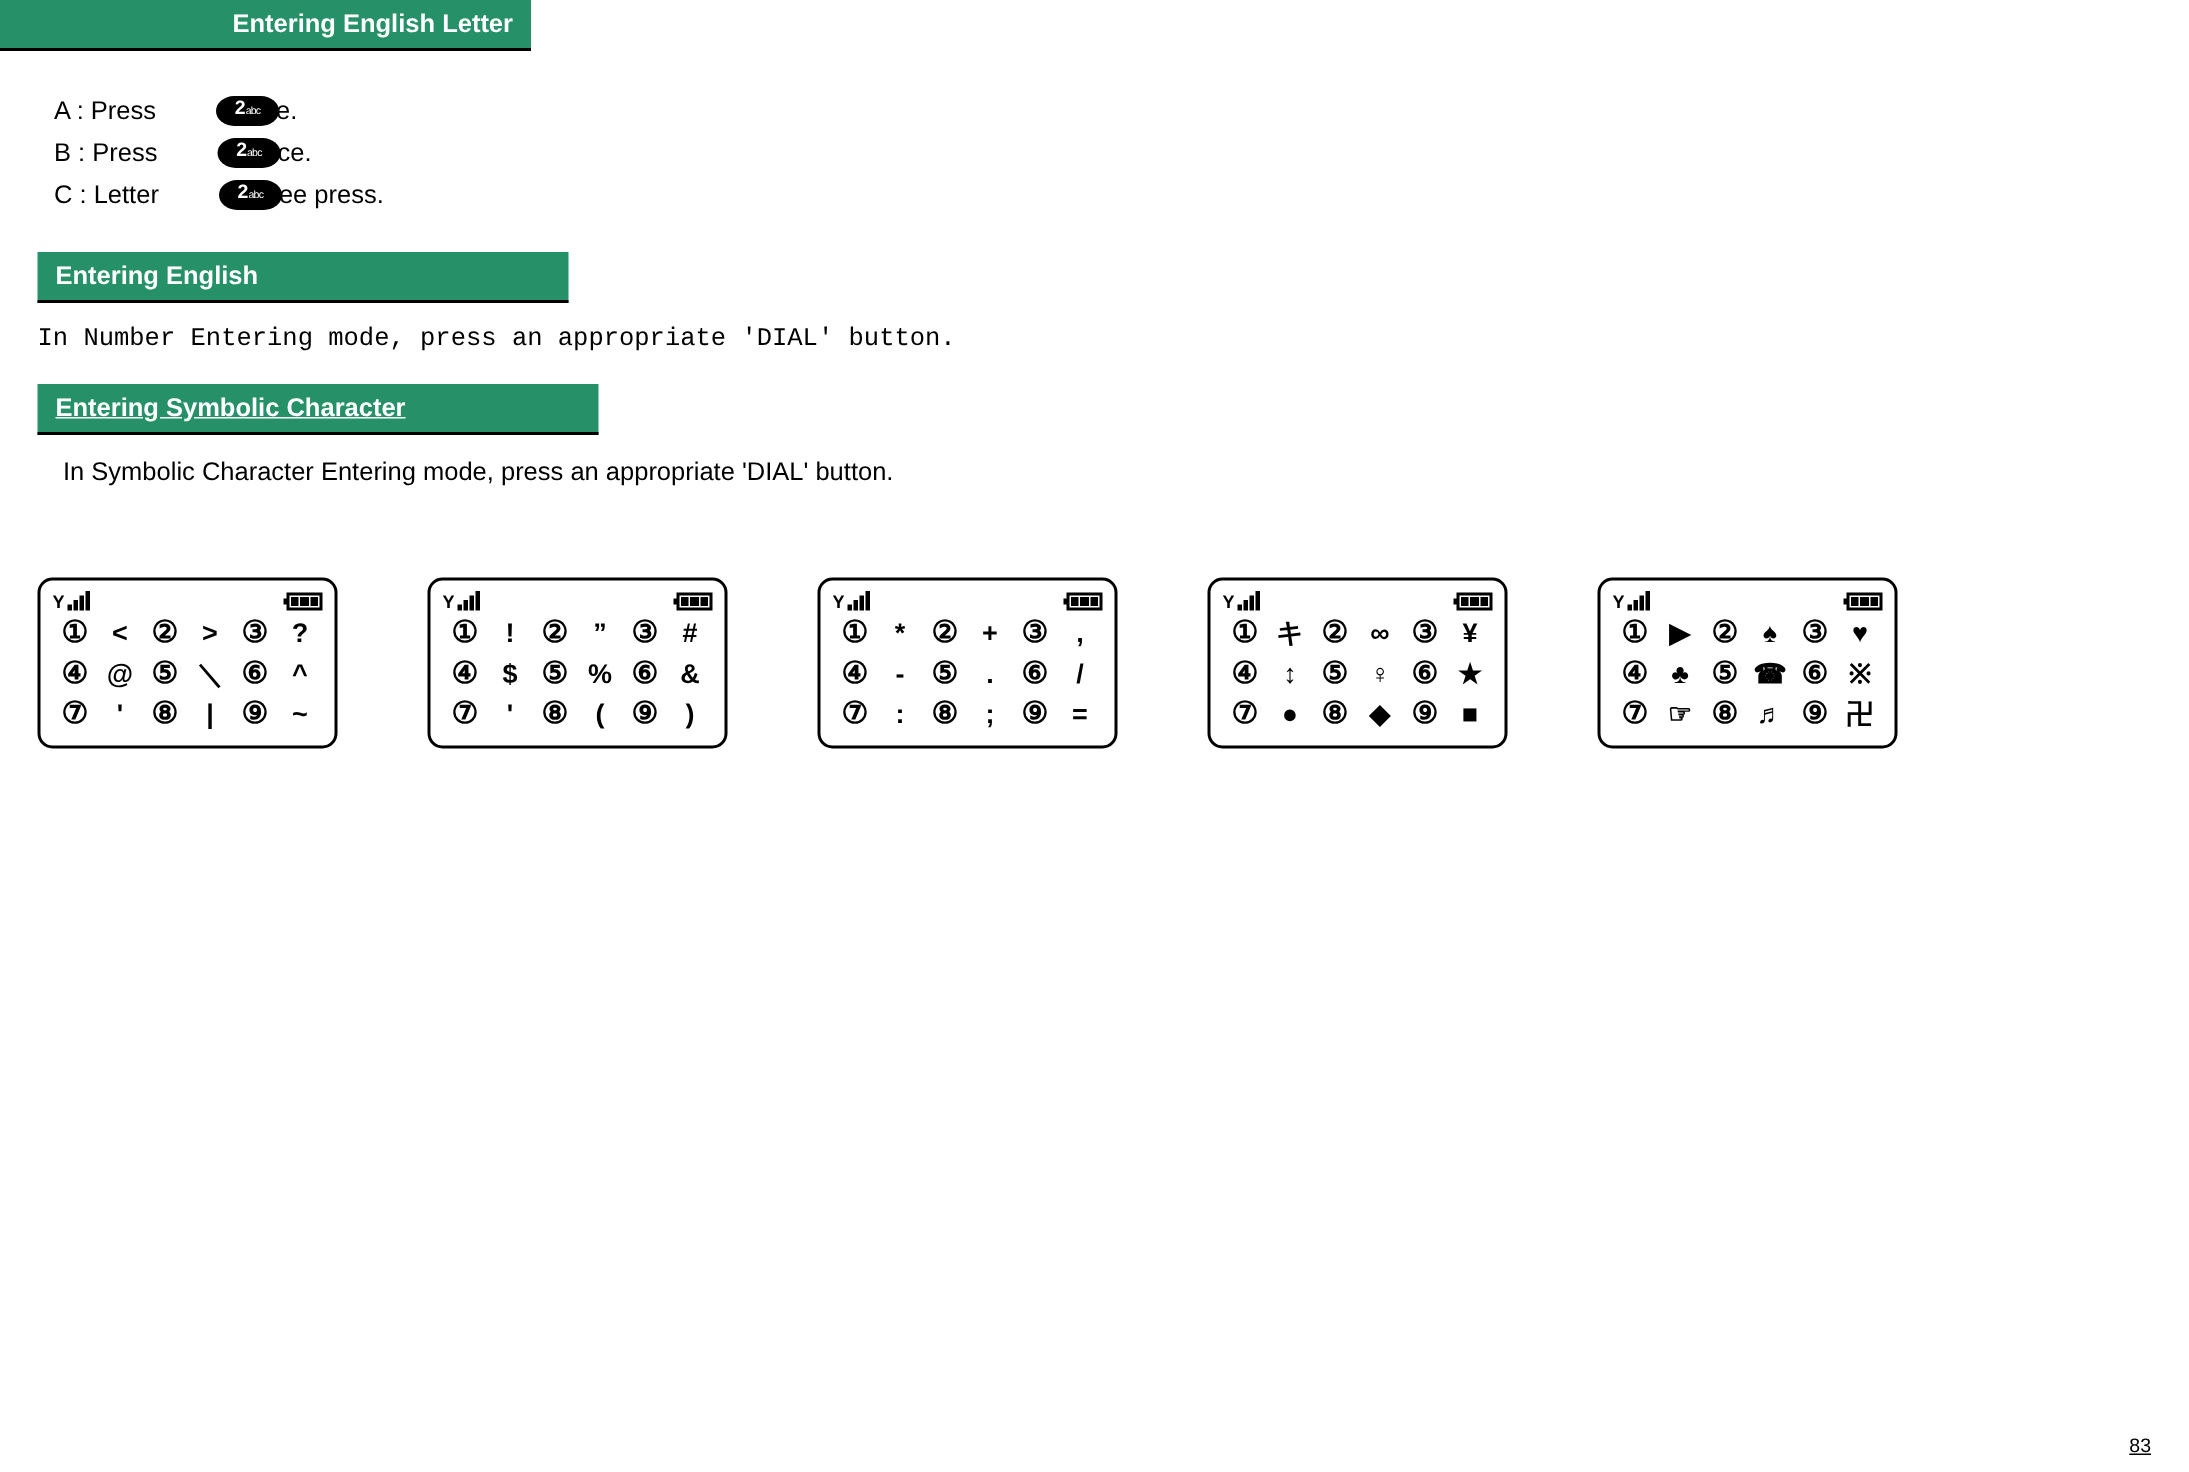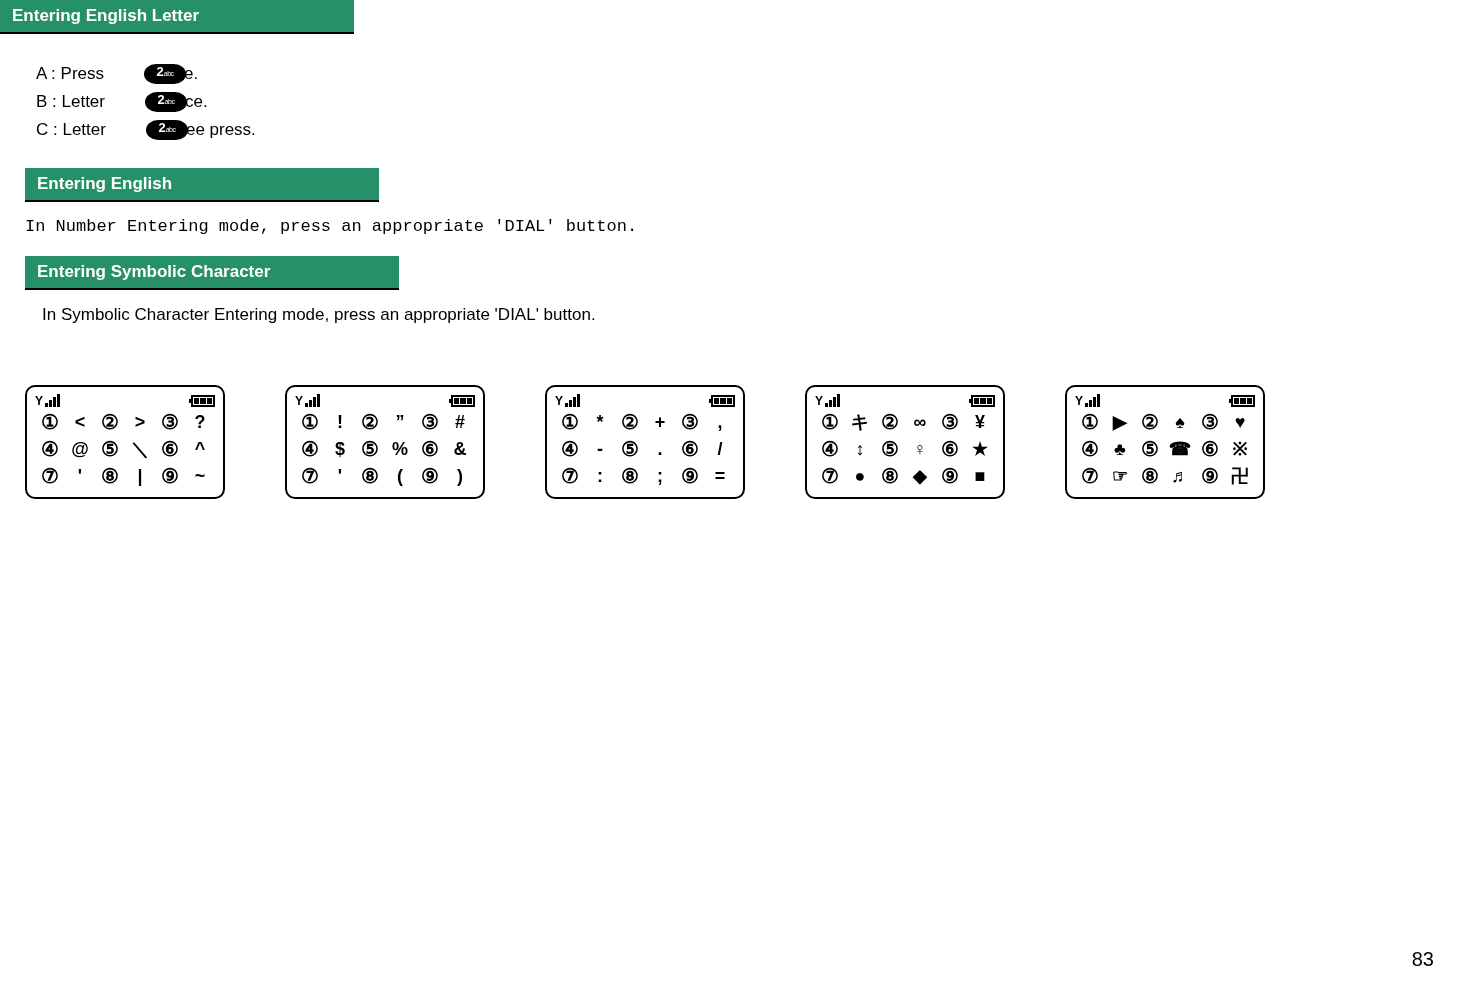--- a/index.html
+++ b/index.html
@@ -84,43 +84,44 @@
   .sym-grid span {
     text-align: center;
     line-height: 26px;
     height: 26px;
   }
   .circled { font-family: Arial, sans-serif; font-size: 20px; }
   .page-num {
     position: absolute;
     right: 25px;
     bottom: 10px;
-    font-size: 20px;
+    font-size: 13px;
+    text-decoration: underline;
   }
 </style>
 </head>
 <body>
 
 
 
 
-<div class="section-header" style="width:330px;">Entering English Letter</div>
+<div class="section-header" style="width:330px;text-align:right;">Entering English Letter</div>
 <div class="section-body">
   <div style="margin-top:15px; padding-left:6px;">
     <div class="press-row">
       <span>A : Press</span>
       <span style="width:20px"></span>
       <span class="key2">
           <span class="big">2</span>
           <span class="small">abc</span>
         </span>
       <span style="margin-left:-12px">e.</span>
     </div>
     <div class="press-row">
-      <span>B : Letter</span>
+      <span>B : Press</span>
       <span style="width:20px"></span>
       <span class="key2">
           <span class="big">2</span>
           <span class="small">abc</span>
         </span>
       <span style="margin-left:-12px">ce.</span>
     </div>
     <div class="press-row">
       <span>C : Letter</span>
       <span style="width:20px"></span>
@@ -136,21 +137,21 @@
 
 <div style="padding-left:25px;">
   <div class="section-header" style="width:330px;">Entering English</div>
 </div>
 <div class="section-body" style="padding-left:25px;font-family:Liberation Mono, monospace;">
   <div>In Number Entering mode, press an appropriate 'DIAL' button.</div>
 </div>
 
 
 <div style="padding-left:25px;">
-  <div class="section-header" style="width:350px;">Entering Symbolic Character</div>
+  <div class="section-header" style="width:350px;text-decoration:underline;">Entering Symbolic Character</div>
 </div>
 <div class="section-body" style="padding-left:42px;">
   <div>In Symbolic Character Entering mode, press an appropriate 'DIAL' button.</div>
 </div>
 
 
 <div class="screens-row">
 
   <div class="screen">
     <div class="screen-status">

